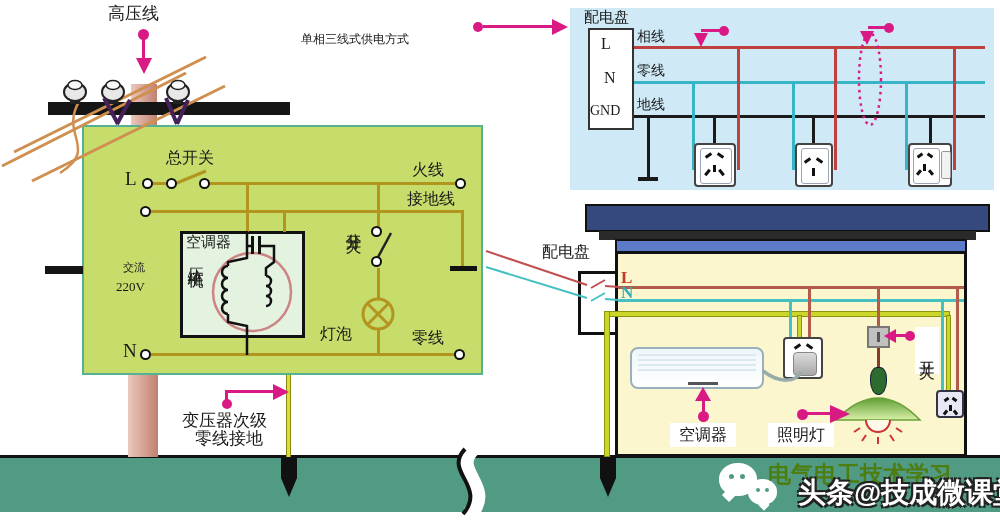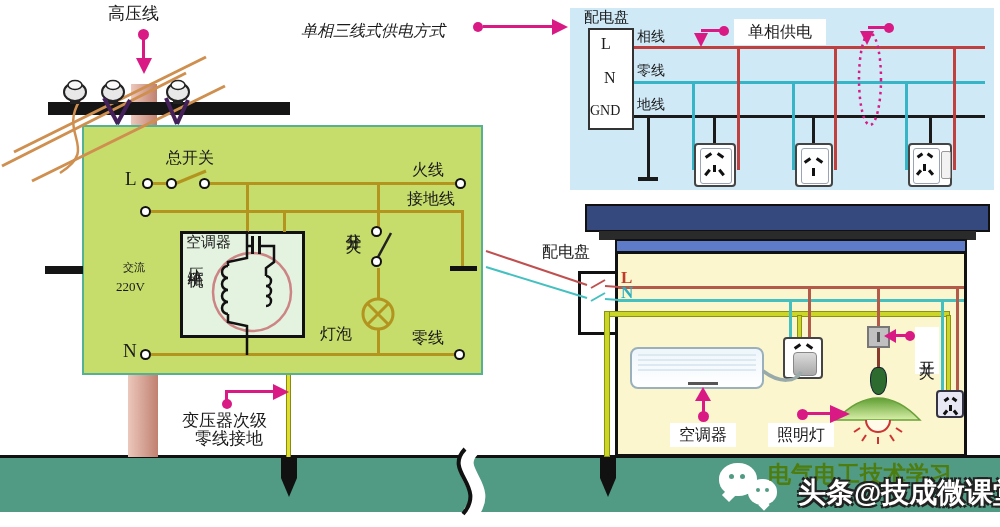--- a/index.html
+++ b/index.html
@@ -80,21 +80,21 @@
   <div class="t" style="left:123px;top:341px;font-size:19px;">N</div>
 
   <div class="wire" style="left:286px;top:375px;width:5px;height:82px;background:#dede30;border-left:1px solid #8a8a10;border-right:1px solid #8a8a10;box-sizing:border-box;"></div>
   <div class="t" style="left:182px;top:412px;font-size:17px;">变压器次级</div>
   <div class="t" style="left:195px;top:430px;font-size:17px;">零线接地</div>
   <div class="dot" style="left:222px;top:399px;width:10px;height:10px;"></div>
   <div class="shaft" style="left:225px;top:392px;width:3px;height:10px;"></div>
   <div class="shaft" style="left:225px;top:390px;width:48px;height:3px;"></div>
   <div class="ah ah-right" style="left:273px;top:384px;"></div>
 
-  <div class="t" style="left:301px;top:22px;font-size:16px;font-style:italic;">单相三线式供电方式</div>
+  <div class="t" style="left:301px;top:33px;font-size:12px;">单相三线式供电方式</div>
   <div class="dot" style="left:473px;top:22px;width:10px;height:10px;"></div>
   <div class="shaft" style="left:483px;top:25px;width:69px;height:3px;"></div>
   <div class="ah ah-right" style="left:552px;top:19px;"></div>
 
   <div class="t" style="left:108px;top:5px;font-size:17px;">高压线</div>
   <div class="dot" style="left:138px;top:29px;width:11px;height:11px;"></div>
   <div class="shaft" style="left:142px;top:38px;width:3px;height:21px;"></div>
   <div class="ah ah-down" style="left:136px;top:58px;border-left-width:8px;border-right-width:8px;border-top-width:16px;"></div>
 
   <div class="abs" style="left:570px;top:8px;width:424px;height:182px;background:var(--panelblue);z-index:1;"></div>
@@ -141,23 +141,20 @@
   <div class="socket" style="left:908px;top:143px;width:44px;height:44px;">
     <div class="sface" style="left:3px;top:3px;width:25px;height:34px;"></div>
     <div class="slot" style="left:7px;top:9px;width:6px;height:3px;transform:rotate(-35deg);"></div>
     <div class="slot" style="left:17px;top:9px;width:6px;height:3px;transform:rotate(35deg);"></div>
     <div class="slot" style="left:13px;top:19px;width:3px;height:7px;"></div>
     <div class="slot" style="left:6px;top:26px;width:6px;height:3px;transform:rotate(-50deg);"></div>
     <div class="slot" style="left:18px;top:26px;width:6px;height:3px;transform:rotate(50deg);"></div>
     <div style="position:absolute;left:31px;top:6px;width:8px;height:26px;background:#f2f2f2;border:1.5px solid #999;border-radius:2px;"></div>
   </div>
 
-  <div class="lblbox" style="left:734px;top:19px;width:92px;height:26px;">
-    <span class="t" style="position:static;font-size:16px;">单相供电</span>
-  </div>
   <div class="dot" style="left:719px;top:26px;width:10px;height:10px;"></div>
   <div class="shaft" style="left:701px;top:29px;width:20px;height:3px;"></div>
   <div class="ah ah-down" style="left:694px;top:33px;"></div>
 
   <div class="dot" style="left:884px;top:23px;width:10px;height:10px;"></div>
   <div class="shaft" style="left:868px;top:26px;width:18px;height:3px;"></div>
   <div class="ah ah-down" style="left:860px;top:31px;"></div>
 
   <div class="abs" style="left:585px;top:204px;width:405px;height:28px;background:var(--roof);border:2px solid #111;box-sizing:border-box;z-index:2;"></div>
   <div class="abs" style="left:599px;top:231px;width:377px;height:9px;background:#2a2a2a;z-index:2;"></div>

